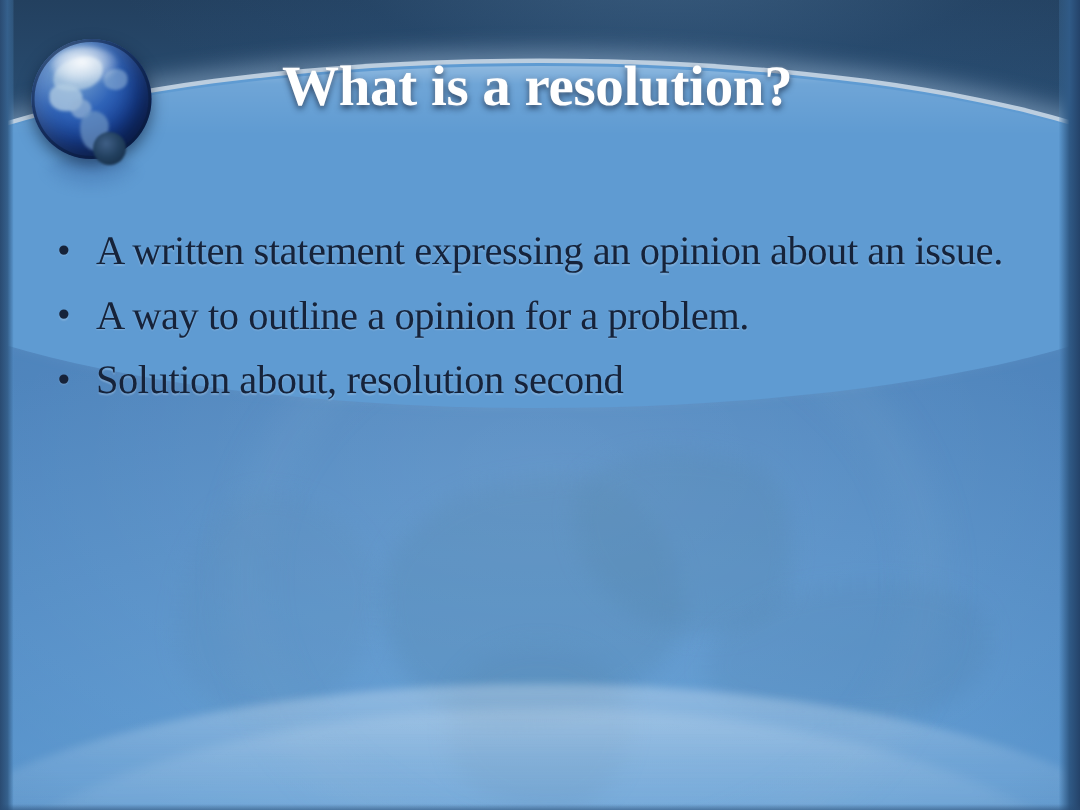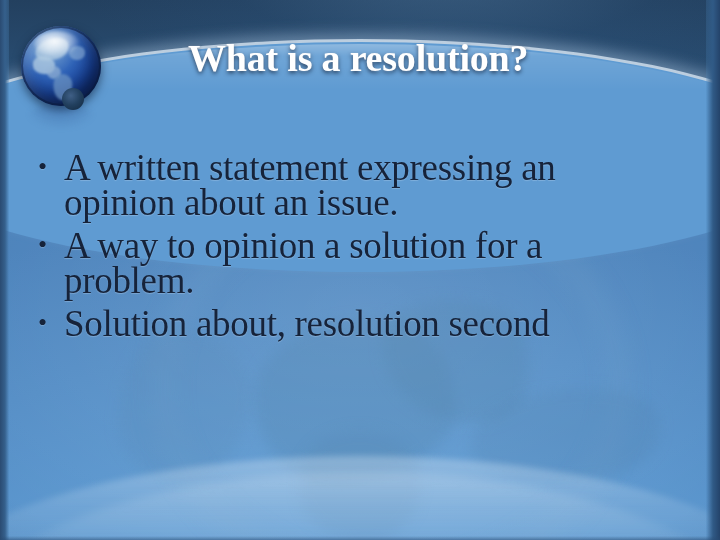--- a/index.html
+++ b/index.html
@@ -237,21 +237,21 @@
     color: #16233a;
     font-size: 26px;
     line-height: 34px;
     text-align: left;
     padding-left: 4px;
     text-shadow: 0 1px 1px rgba(255,255,255,0.18);
   }
   .bullet-text {
     flex: 1 1 auto;
     color: #16233a;
-    font-size: 37px;
+    font-size: 27px;
     line-height: 35px;
     letter-spacing: -0.3px;
     text-shadow: 0 1px 1px rgba(190,215,240,0.35);
   }
 
   
   .edge-left {
     position: absolute;
     left: 0; top: 0;
     width: 9px; height: 540px;
@@ -312,21 +312,21 @@
 
   <div class="bullets">
 
     <div class="bullet-row">
       <span class="bullet-mark">•</span>
       <span class="bullet-text">A written statement expressing an opinion about an issue.</span>
     </div>
 
     <div class="bullet-row">
       <span class="bullet-mark">•</span>
-      <span class="bullet-text">A way to opinion a solution for a problem.</span>
+      <span class="bullet-text">A way to outline a opinion for a problem.</span>
     </div>
 
     <div class="bullet-row">
       <span class="bullet-mark">•</span>
       <span class="bullet-text">Solution about, resolution second</span>
     </div>
 
   </div>
 
   <div class="edge-left"></div>

